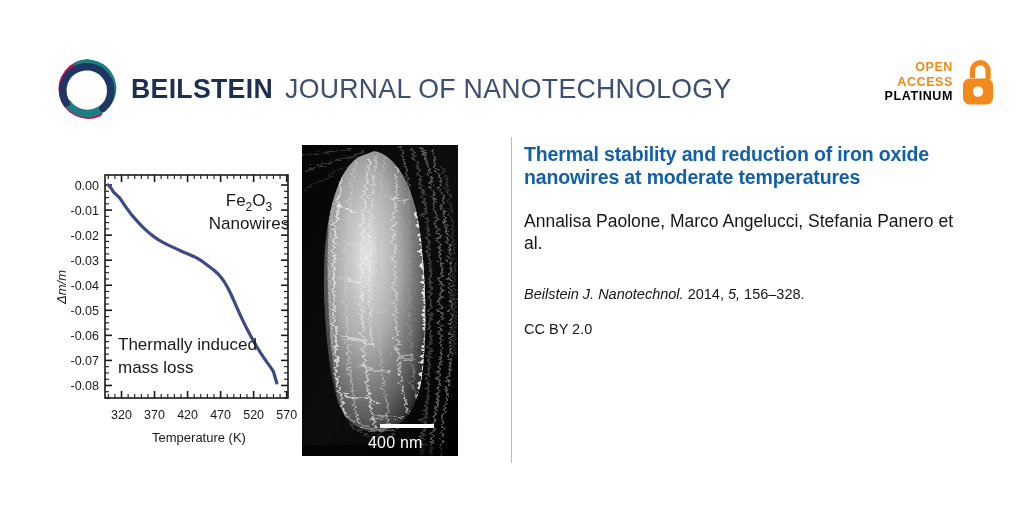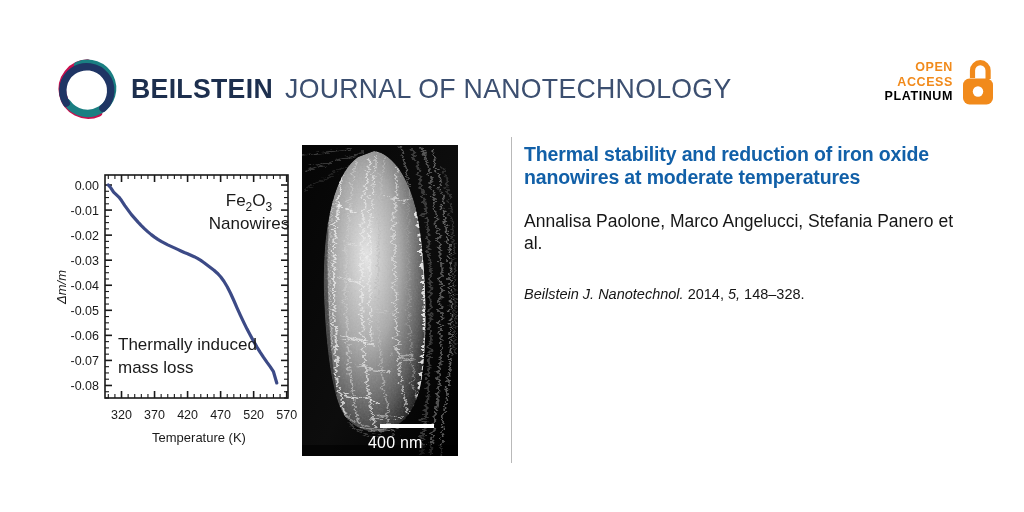--- a/index.html
+++ b/index.html
@@ -479,17 +479,18 @@
 
 <div id="divider"></div>
 
 <section id="article-meta">
 
   <h1 id="article-title">Thermal stability and reduction of iron oxide nanowires at moderate temperatures</h1>
 
   <p id="article-authors">Annalisa Paolone, Marco Angelucci, Stefania Panero et al.</p>
 
   <p id="article-citation">
-    <span class="cit-journal">Beilstein J. Nanotechnol.</span><span> </span><span class="cit-year">2014,</span><span> </span><span class="cit-volume">5,</span><span> </span><span class="cit-pages">148–328.</span>
+    <span class="cit-journal">Beilstein J. Nanotechnol.</span><span> </span><span class="cit-year">2014,</span><span> </span><span class="cit-volume">5,</span><span> </span><span class="cit-pages">156–328.</span>
   </p>
 
+  <p id="article-license">CC BY 2.0</p>
 
 </section>
 
 </body></html>

